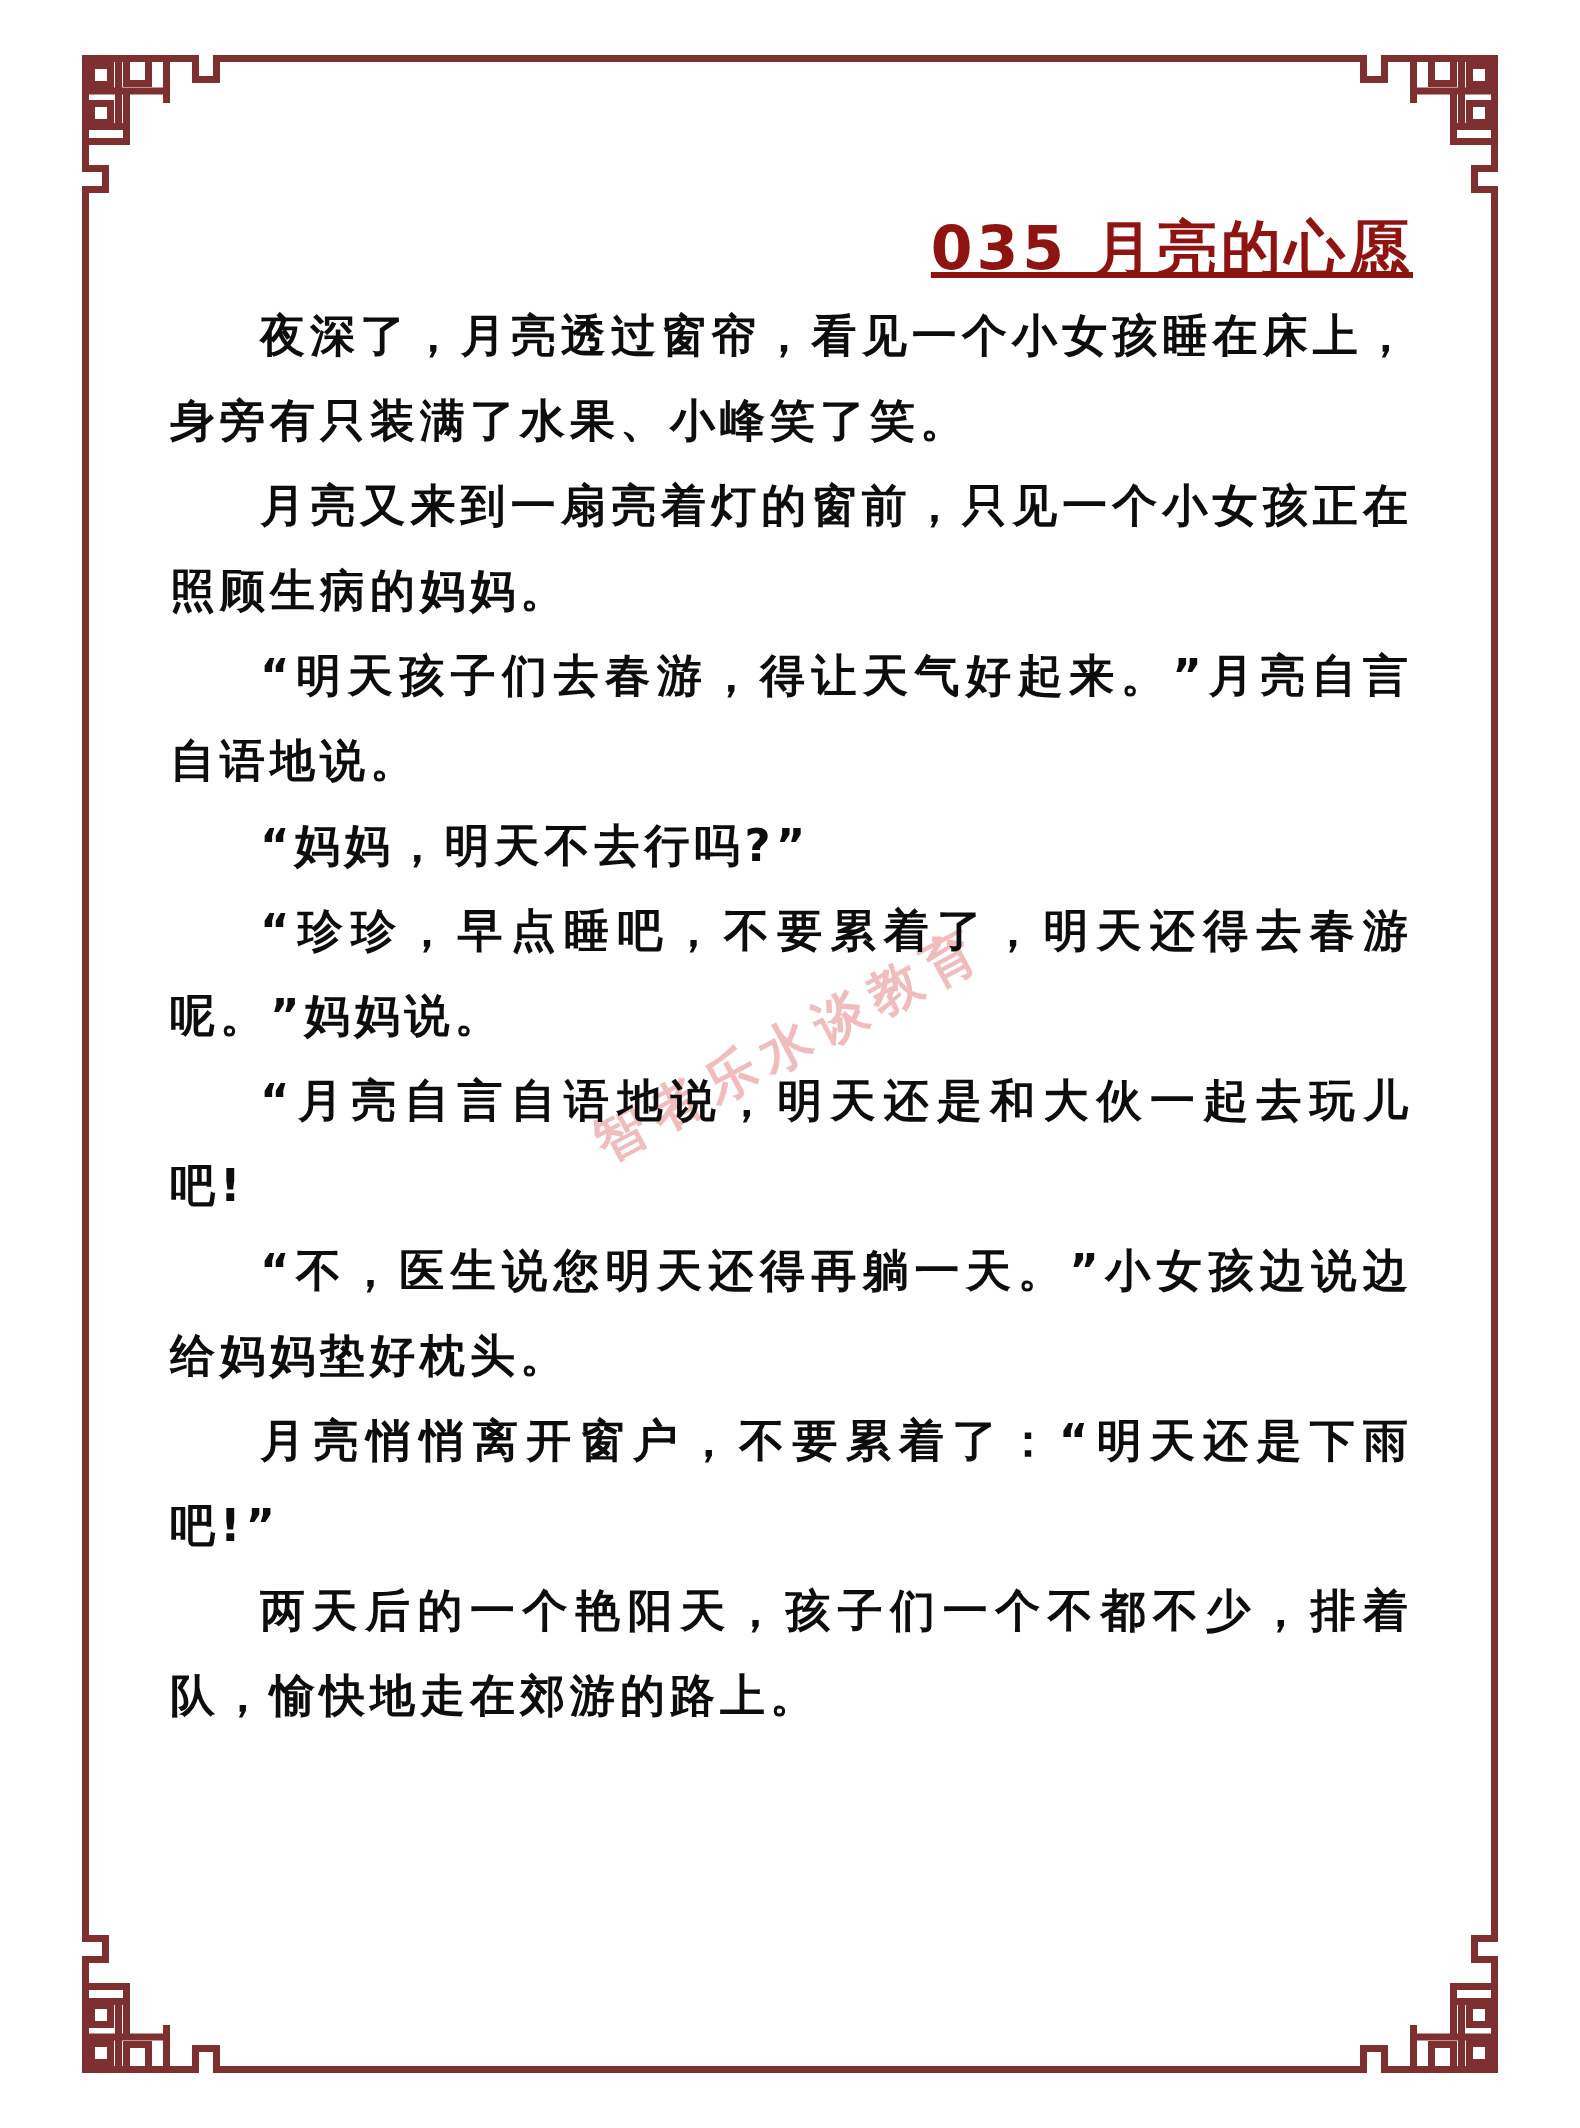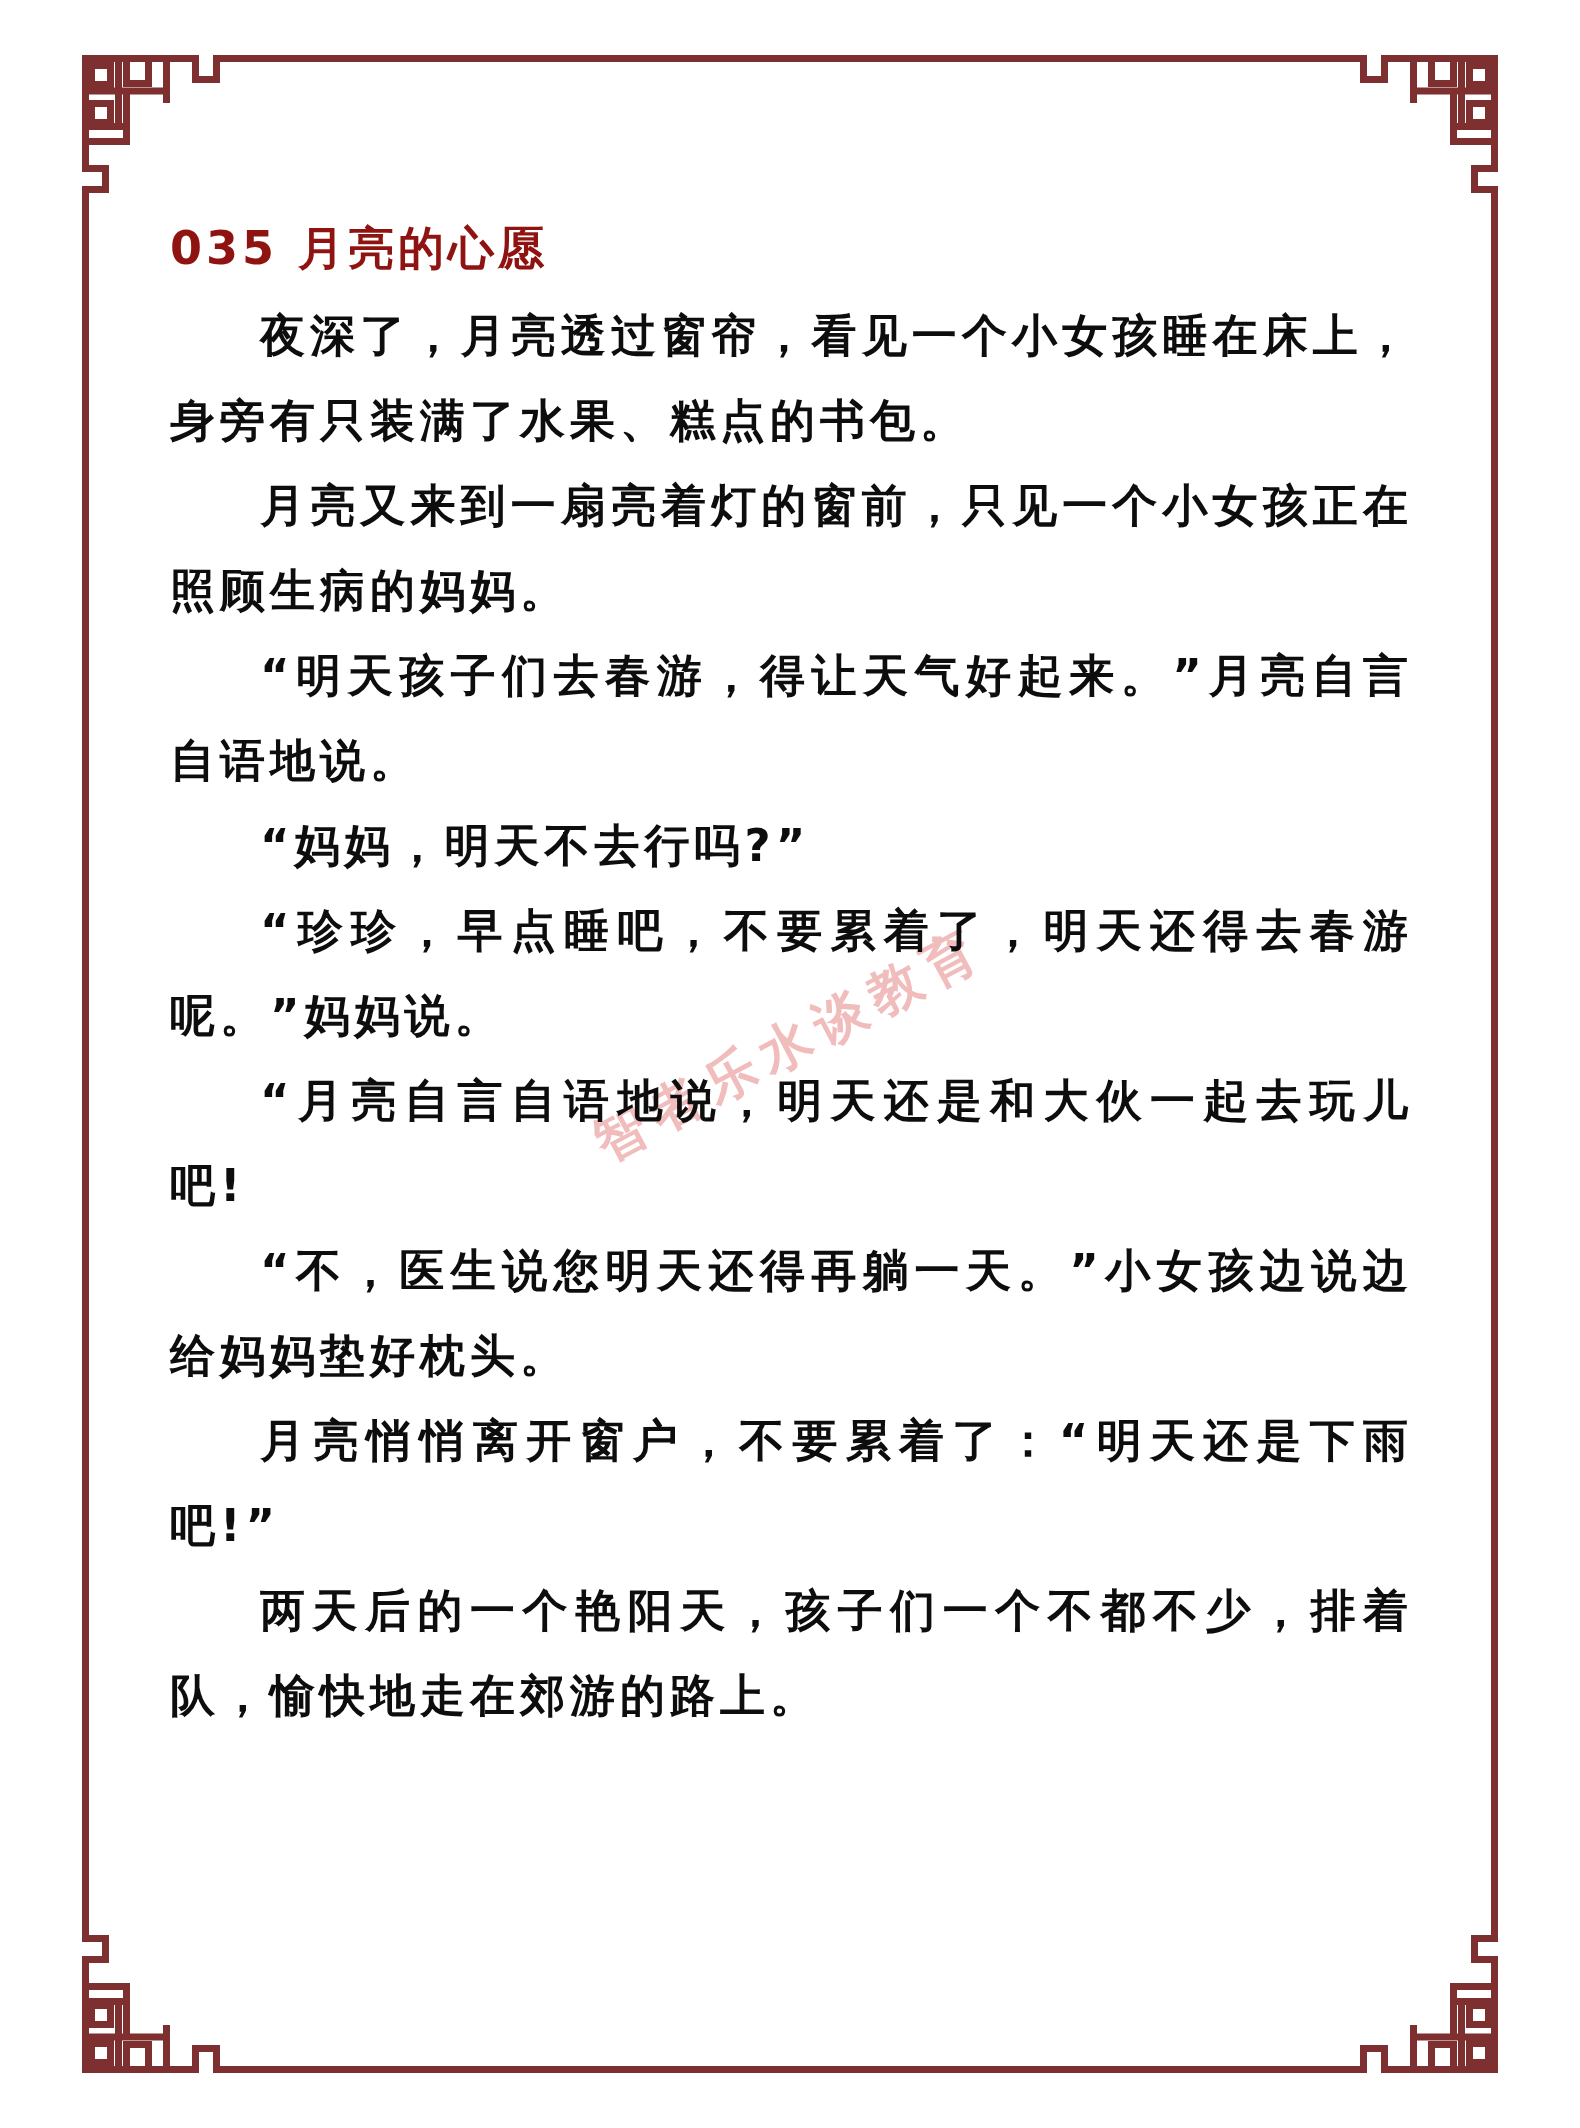--- a/index.html
+++ b/index.html
@@ -44,25 +44,26 @@
     line-height:85px;
     text-align:justify;
   }
   .text-block p{
     margin:0;
     text-indent:90px;
     letter-spacing:5px;
   }
   h1.story-title{
     margin:88px 0 2px 0;
-    font-size:46px;
+    font-size:60px;
     font-weight:700;
-    text-align:left;
+    text-align:right;
     letter-spacing:4px;
     line-height:85px;
+    text-decoration:underline;
   }
 </style>
 </head>
 <body>
 
 <div class="page">
 
   <div class="border-line bl-top"></div>
   <div class="border-line bl-bottom"></div>
   <div class="border-line bl-left"></div>
@@ -122,21 +123,21 @@
       <rect x="9.5" y="10.5" width="19" height="19"></rect>
       <rect x="44.5" y="3.5" width="22" height="25"></rect>
       <rect x="9.5" y="48.5" width="19" height="19"></rect>
     </g>
   </svg>
 
   <div class="watermark" style="color: rgb(240, 188, 188);">智者乐水谈教育</div>
 
   <div class="text-block">
     <h1 class="story-title" style="color: rgb(143, 20, 17);">035 月亮的心愿</h1>
-    <p>夜深了，月亮透过窗帘，看见一个小女孩睡在床上，身旁有只装满了水果、糕点的书包。</p>
+    <p>夜深了，月亮透过窗帘，看见一个小女孩睡在床上，身旁有只装满了水果、小峰笑了笑。</p>
     <p>月亮又来到一扇亮着灯的窗前，只见一个小女孩正在照顾生病的妈妈。</p>
     <p>“明天孩子们去春游，得让天气好起来。”月亮自言自语地说。</p>
     <p>“妈妈，明天不去行吗?”</p>
     <p>“珍珍，早点睡吧，不要累着了，明天还得去春游呢。”妈妈说。</p>
     <p>“月亮自言自语地说，明天还是和大伙一起去玩儿吧!</p>
     <p>“不，医生说您明天还得再躺一天。”小女孩边说边给妈妈垫好枕头。</p>
     <p>月亮悄悄离开窗户，不要累着了：“明天还是下雨吧!”</p>
     <p>两天后的一个艳阳天，孩子们一个不都不少，排着队，愉快地走在郊游的路上。</p>
   </div>
 

